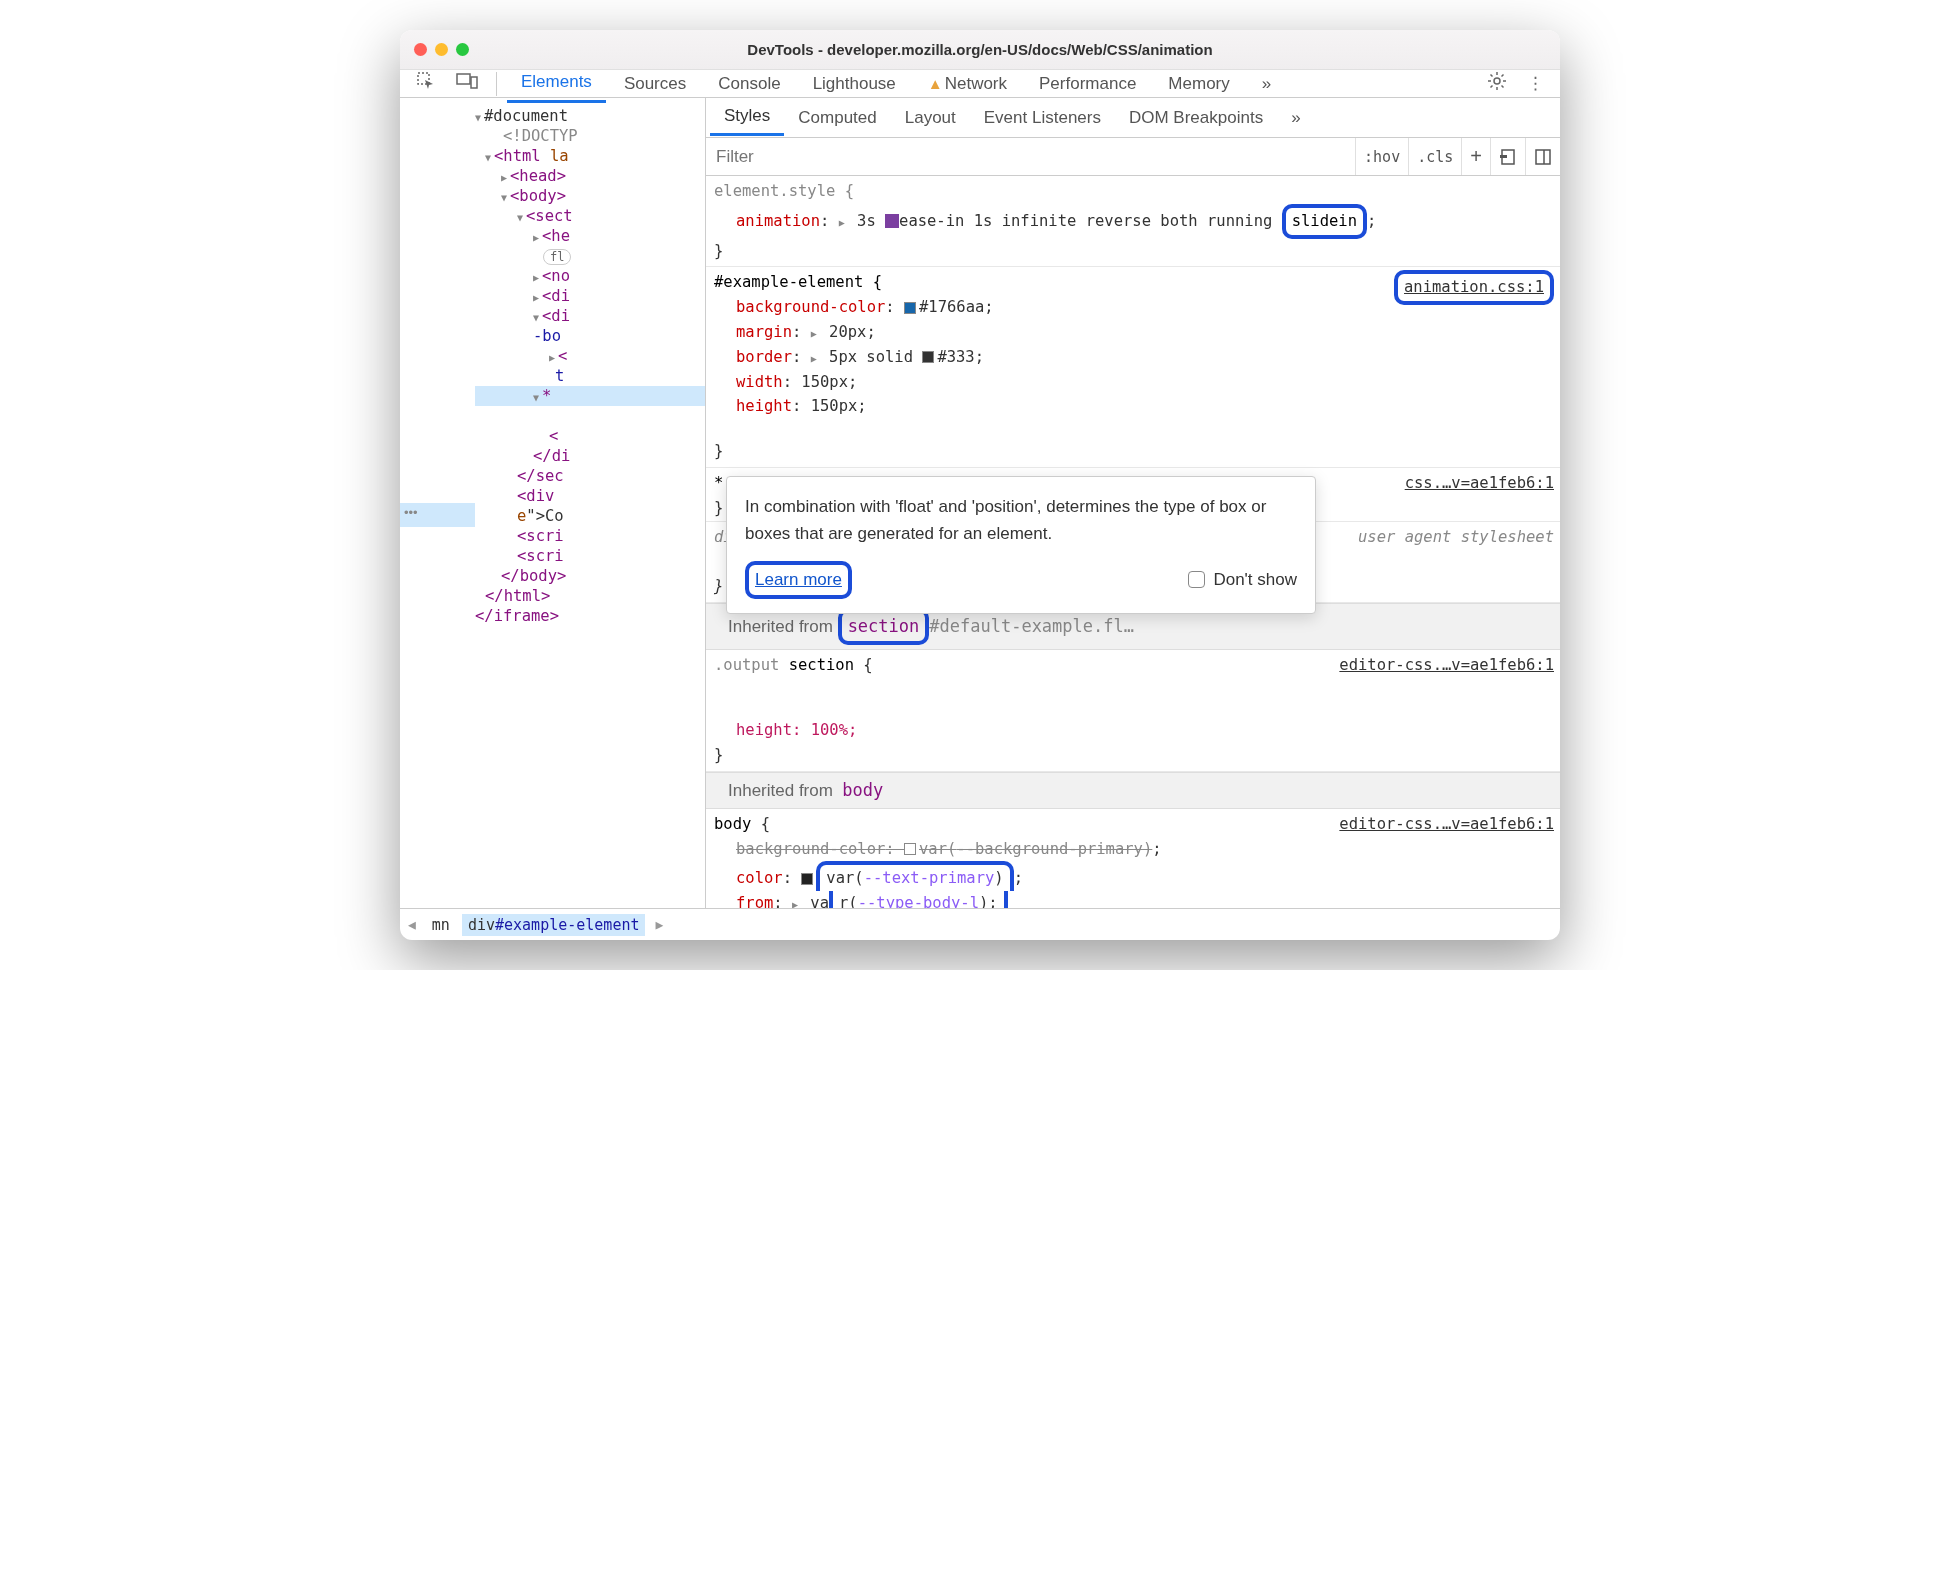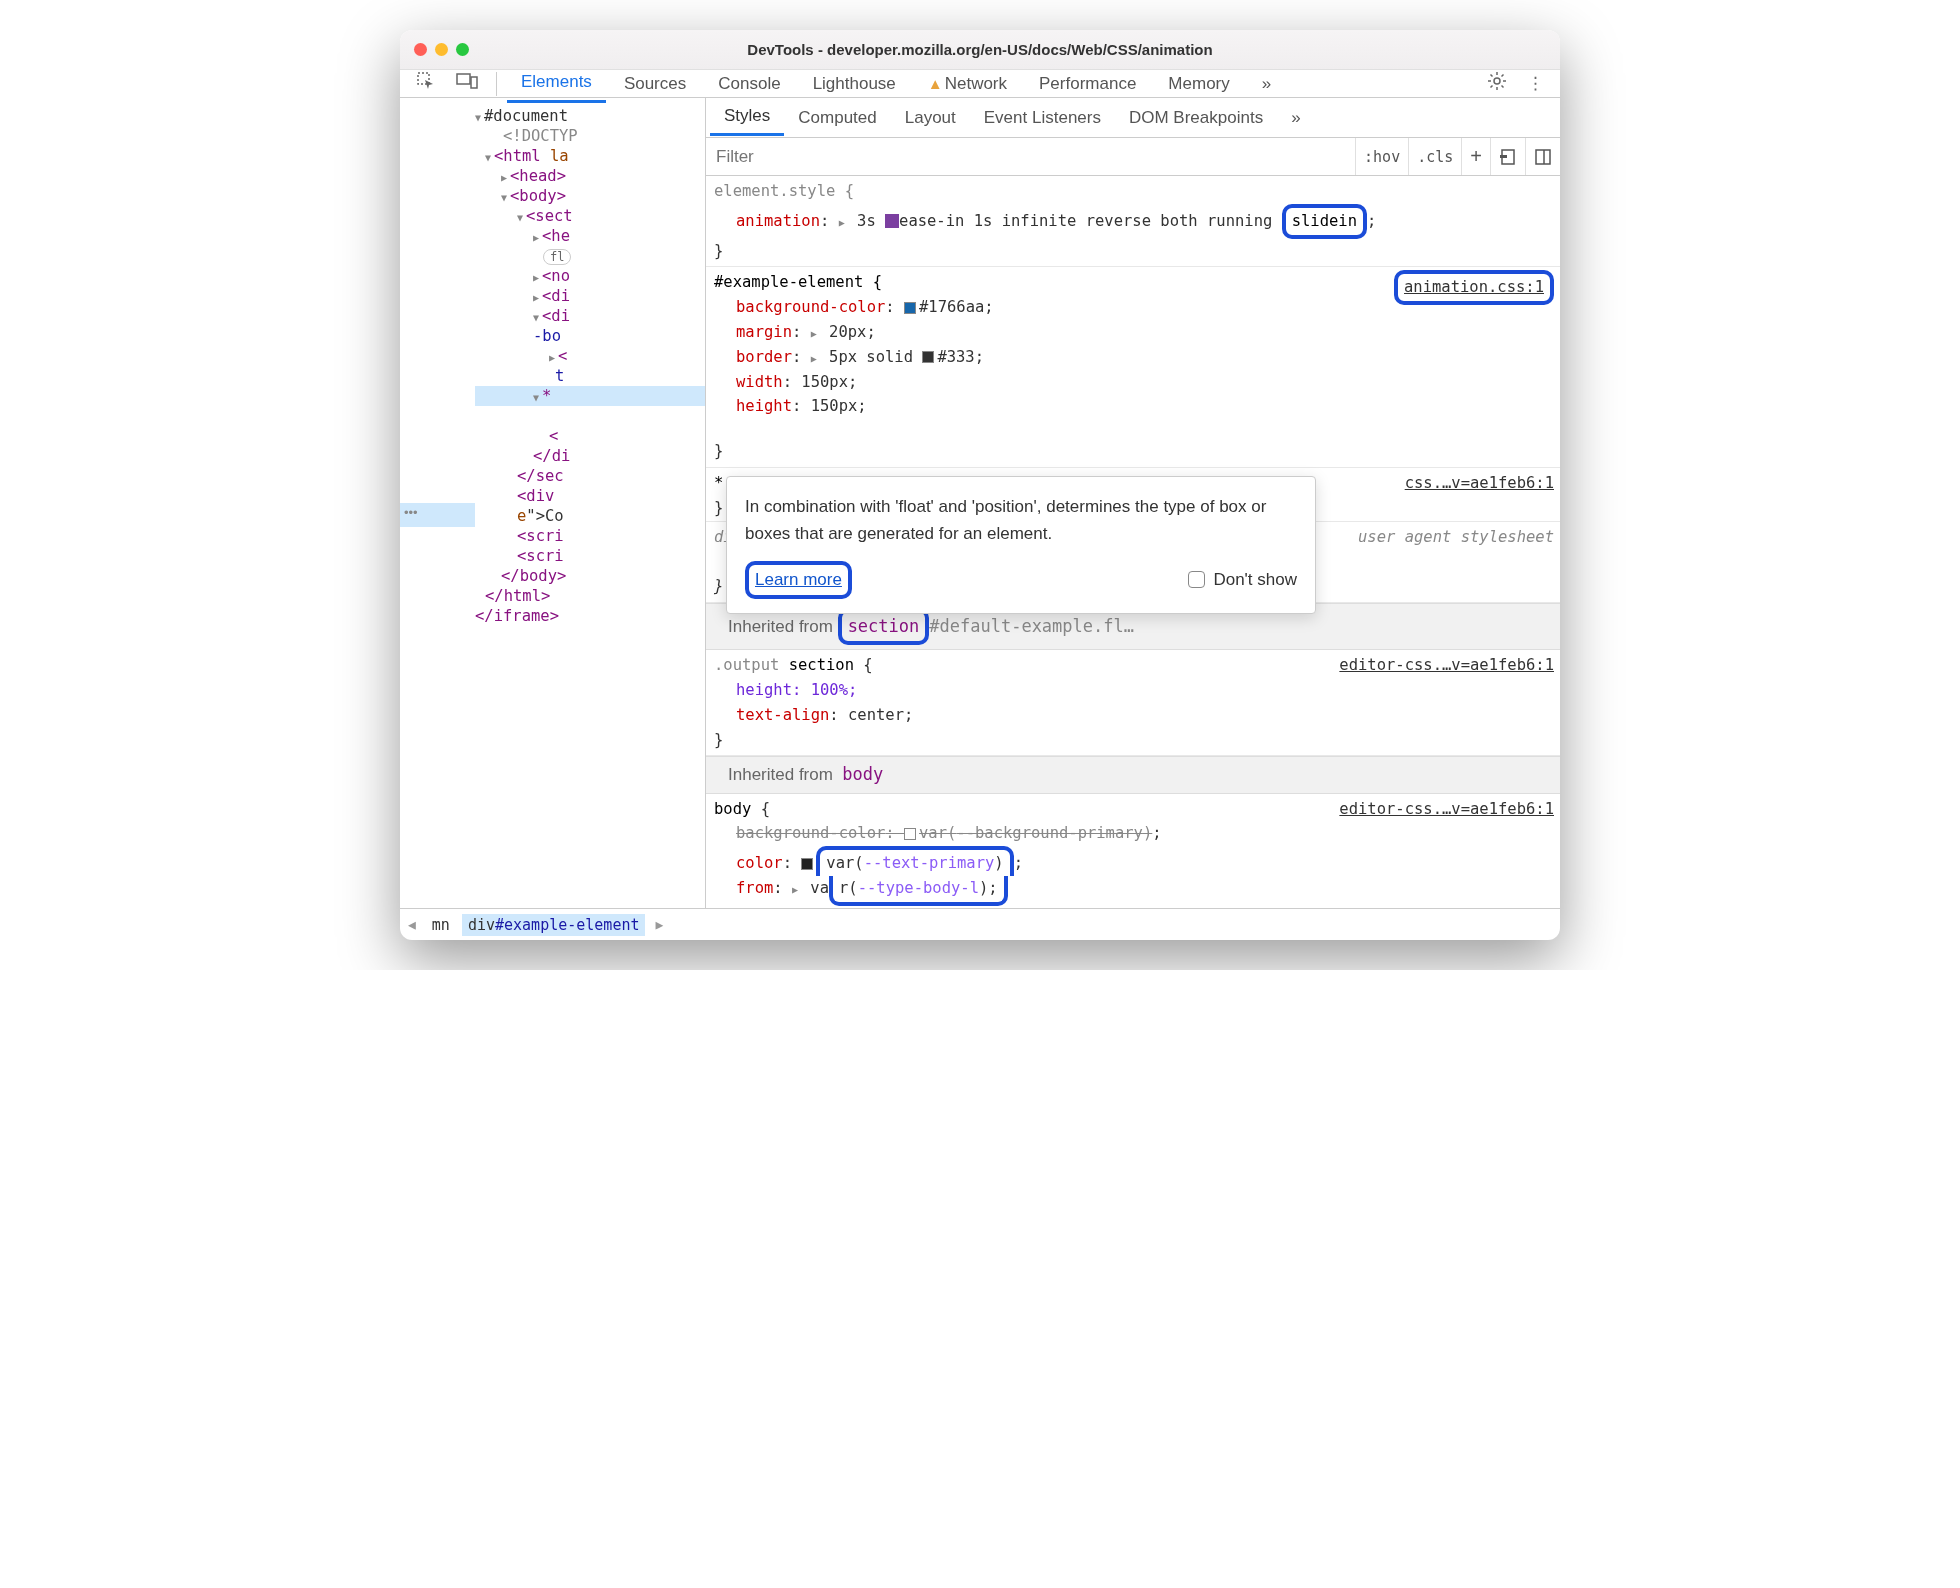--- a/index.html
+++ b/index.html
@@ -47,21 +47,21 @@
 .popover .learn { color: #1155cc; text-decoration: underline; }
 .popover .row2 { display: flex; justify-content: space-between; align-items: center; margin-top: 14px; }
 .popover .cb { display: flex; align-items: center; gap: 8px; color: #333; }
 .popover .checkbox { width: 17px; height: 17px; border: 1.5px solid #888; border-radius: 4px; }
 .breadcrumb { height: 32px; border-top: 1px solid #ccc; display: flex; align-items: center; font-family: Menlo, monospace; font-size: 15px; color: #333; padding: 0 4px; gap: 6px; }
 .breadcrumb .arrow { color: #999; font-size: 13px; padding: 0 4px; }
 .breadcrumb .crumb { padding: 2px 6px; }
 .breadcrumb .crumb.sel { background: #cfe8fc; }
 .bc-id { color: #1a1aa6; }
 .struck { text-decoration: line-through; color: #888; }
-.grey { color: #6d28d9; }
+.grey { color: #be185d; margin-top: 40px; }
 </style>
 </head>
 <body>
 
 <div class="window">
   <div class="titlebar">
     <div class="traffic">
       <div class="dot red"></div>
       <div class="dot yellow"></div>
       <div class="dot green"></div>
@@ -198,21 +198,20 @@
         </div>
 
         <div class="inherited-hdr">
           <span>Inherited from</span> <span class="highlight-box"><span class="tagname">section</span></span><span style="font-family:Menlo,monospace;color:#888">#default-example.fl…</span>
         </div>
 
         <div class="rule-block">
           <span class="css-link css-link-u">editor-css.…v=ae1feb6:1</span>
           <div><span class="selector-dim">.output </span><span class="selector-strong">section</span> {</div>
           <div class="prop-line grey"><span>height</span>: <span>100%</span>;</div>
-          <div class="prop-line"><span class="prop-name">text-align</span>: <span>center</span>;</div>
           <div>}</div>
         </div>
 
         <div class="inherited-hdr">
           <span>Inherited from</span>&nbsp; <span class="tagname">body</span>
         </div>
 
         <div class="rule-block" style="border-bottom:none">
           <span class="css-link css-link-u">editor-css.…v=ae1feb6:1</span>
           <div><span class="selector-strong">body</span> {</div>

